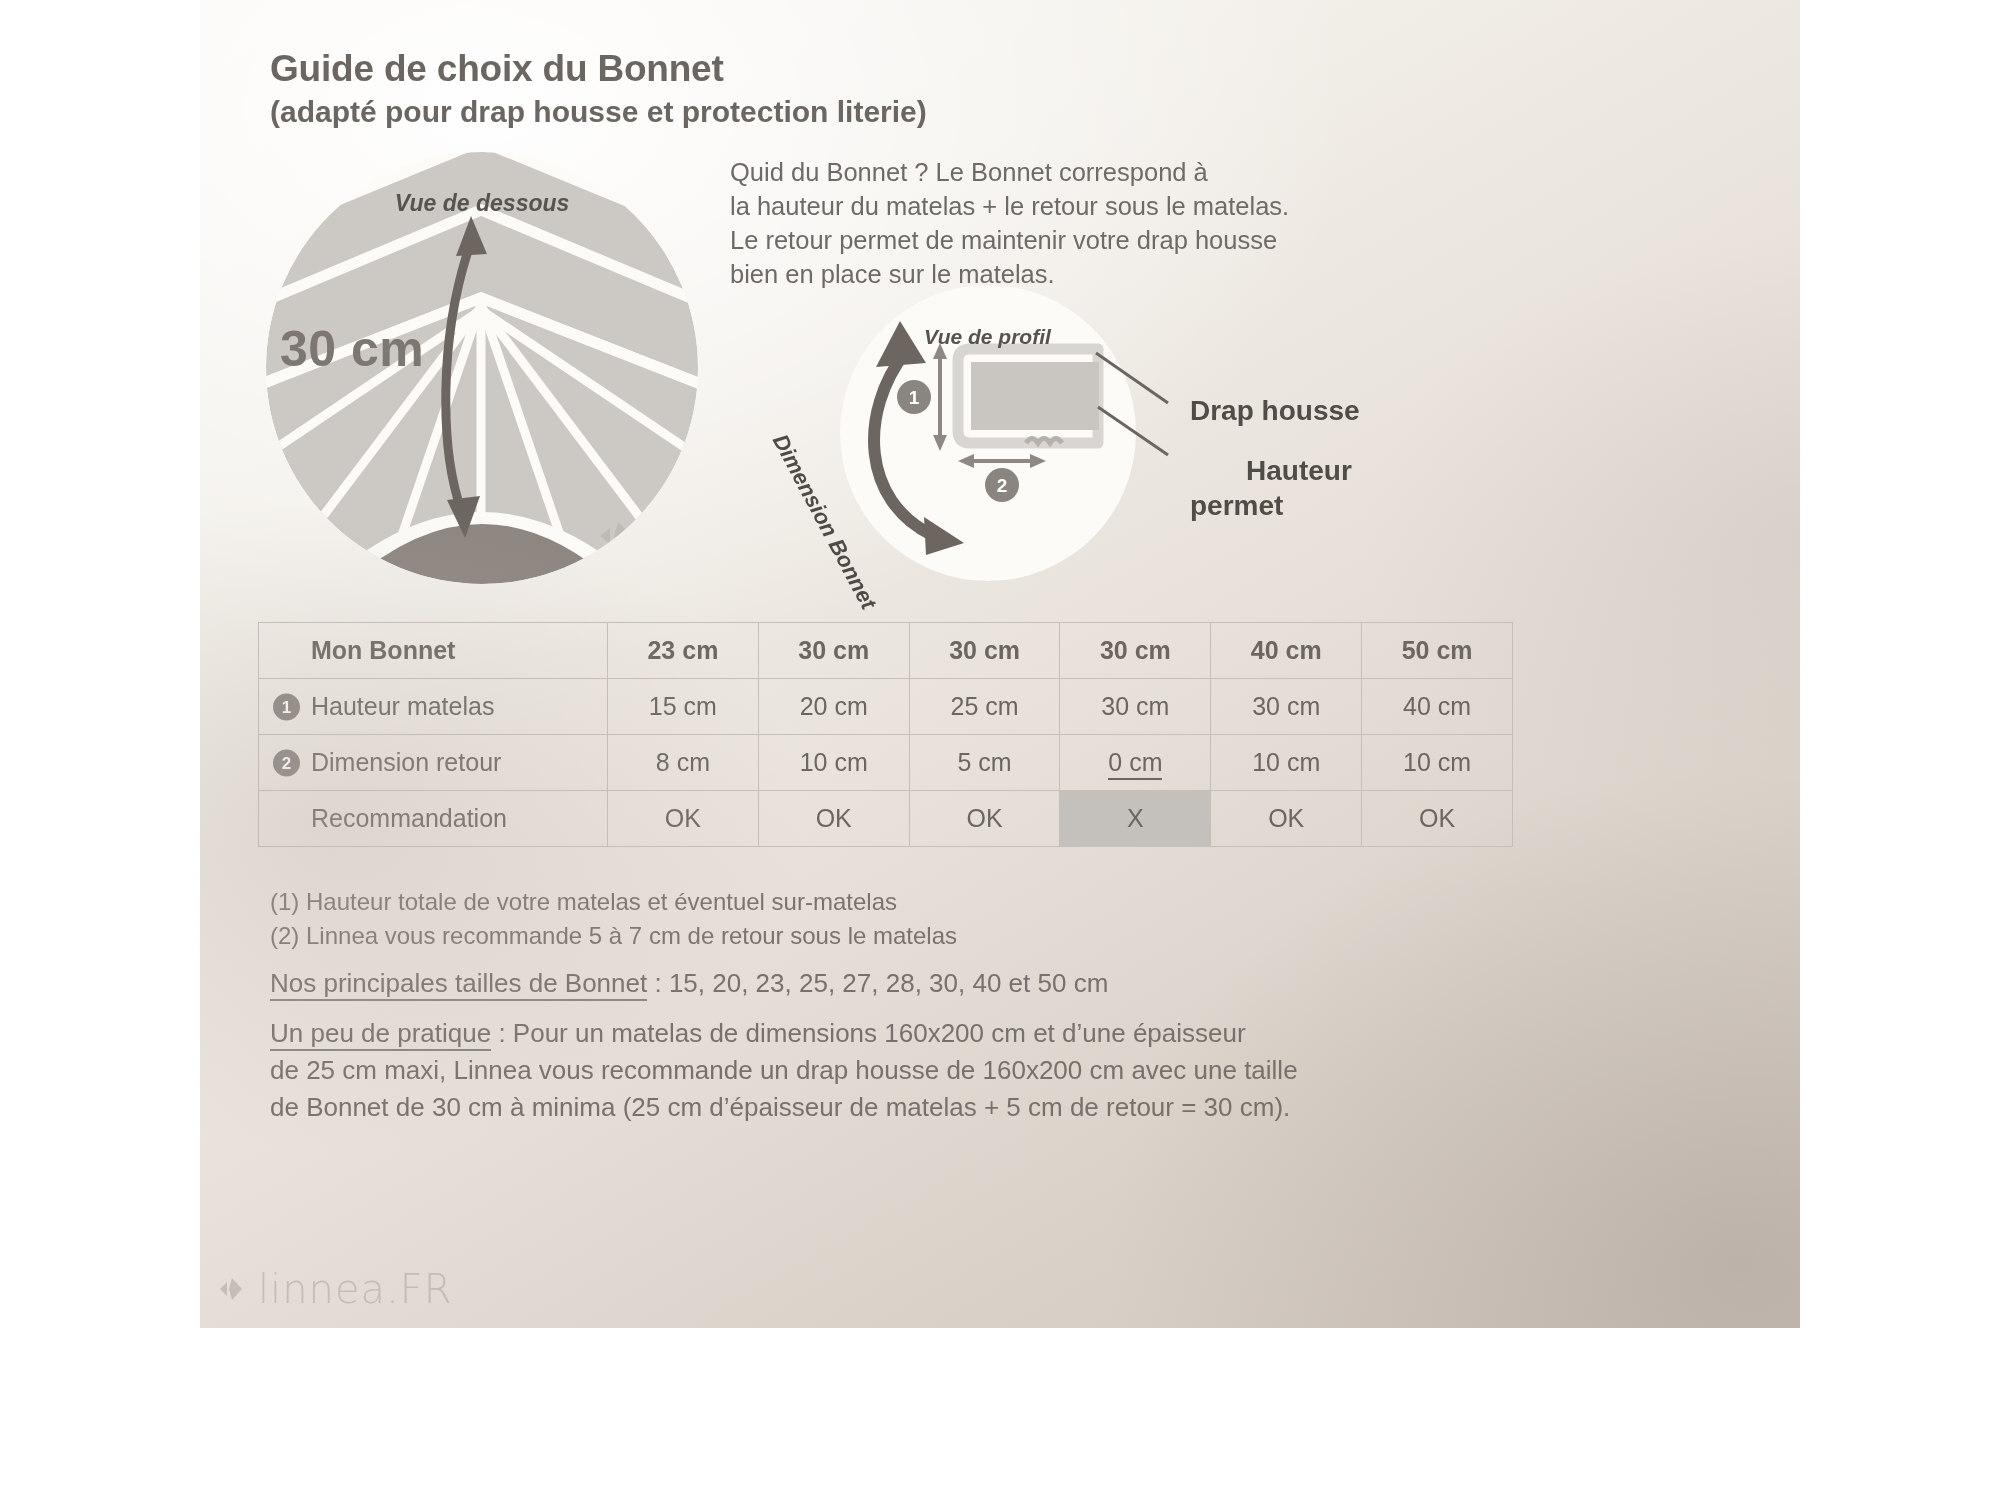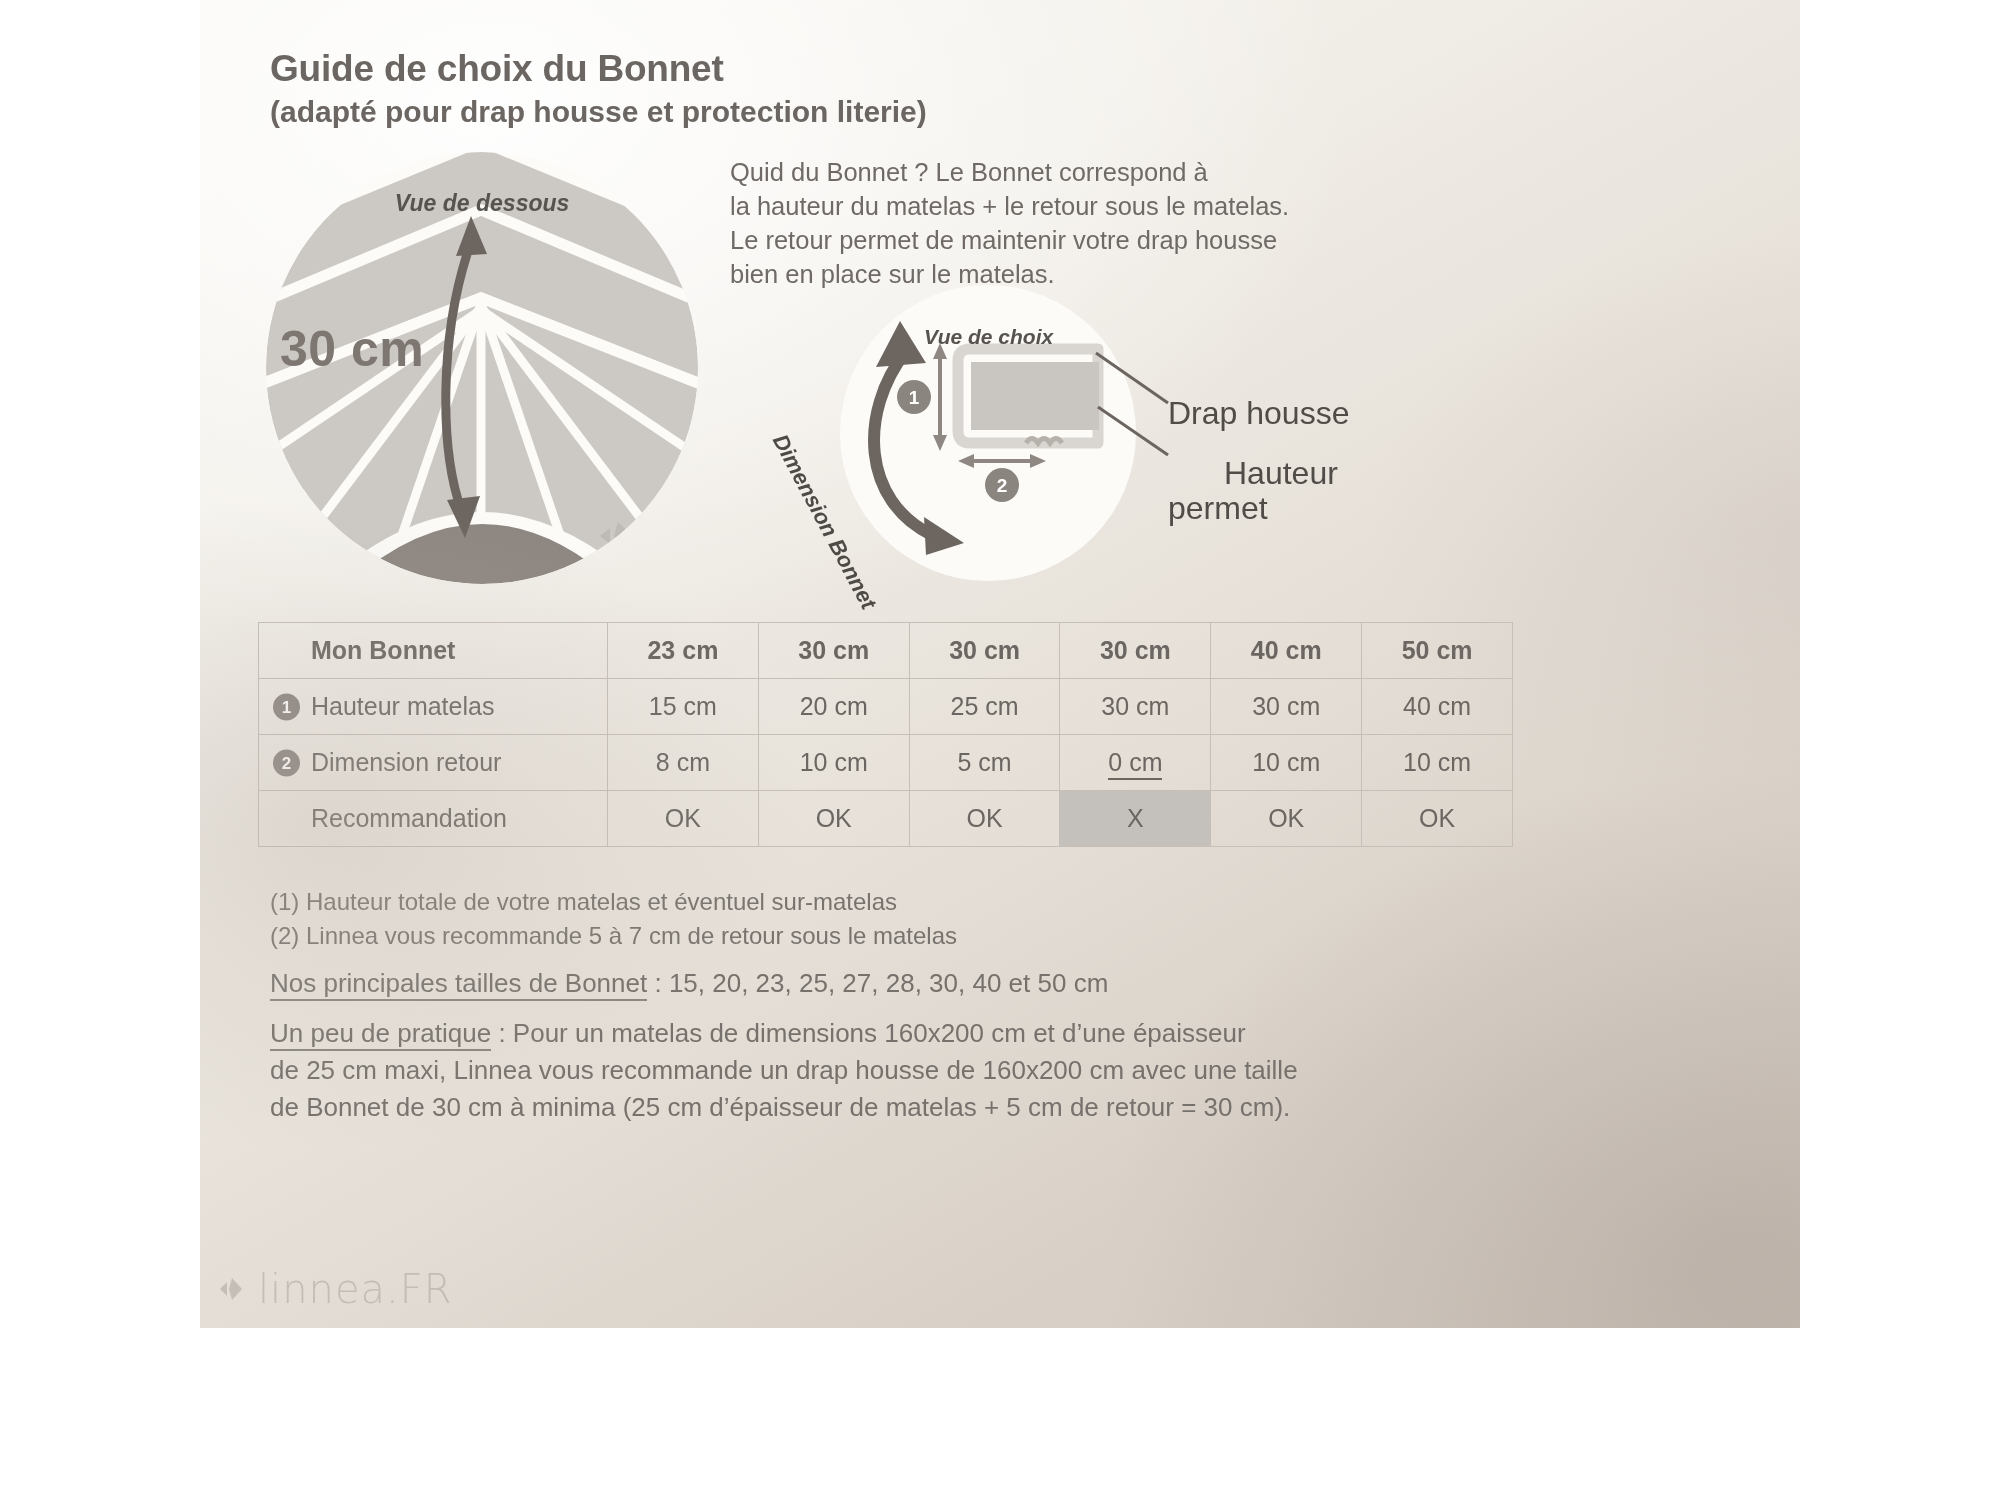--- a/index.html
+++ b/index.html
@@ -155,25 +155,26 @@
     font-style: italic;
     color: #4e4a46;
     transform: rotate(62deg);
     transform-origin: left top;
     white-space: nowrap;
     z-index: 8;
   }
 
   .callout {
     position: absolute;
-    font-size: 32px;
-    font-weight: normal;
+    font-size: 28px;
+    font-weight: bold;
     color: #504c48;
     white-space: nowrap;
     z-index: 9;
+    margin-left: 22px;
   }
   .callout.drap   { left: 968px; top: 395px; }
   .callout.haut1  { left: 1024px; top: 455px; }
   .callout.haut2  { left: 968px; top: 490px; }
 
   
   #bonnet-table {
     position: absolute;
     left: 58px;
     top: 622px;
@@ -374,21 +375,21 @@
           <circle cx="162" cy="200" r="17" fill="#8b8580"></circle>
           <text x="162" y="207" text-anchor="middle" font-family="Liberation Sans, sans-serif" font-size="19" font-weight="bold" fill="#ffffff">2</text>
         </g>
 
         <g stroke="#6d6560" stroke-width="3" fill="none">
           <line x1="256" y1="68" x2="328" y2="118"></line>
           <line x1="258" y1="122" x2="328" y2="170"></line>
         </g>
       </svg>
 
-      <div class="vue-profil">Vue de choix</div>
+      <div class="vue-profil">Vue de profil</div>
     </div>
 
     <div class="dim-bonnet">Dimension Bonnet</div>
 
     <div class="callout drap">Drap housse</div>
     <div class="callout haut1">Hauteur</div>
     <div class="callout haut2">permet</div>
 
     <table id="bonnet-table">
       <tbody>

